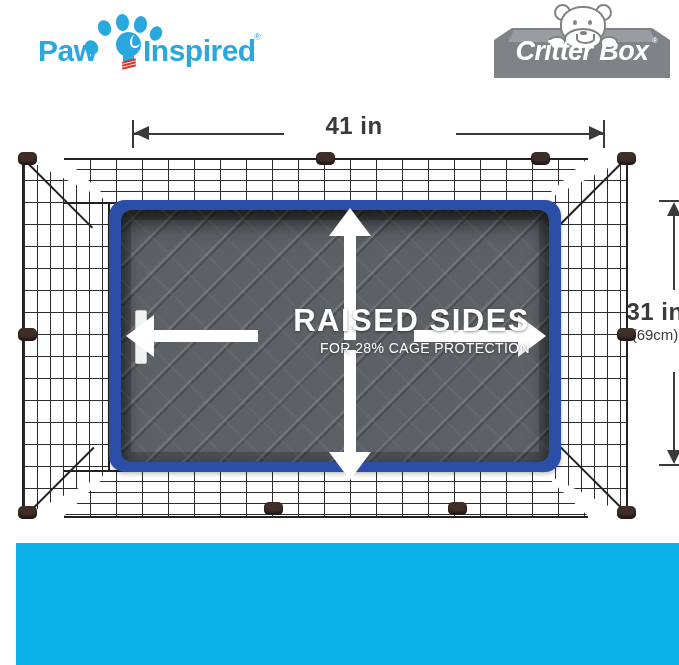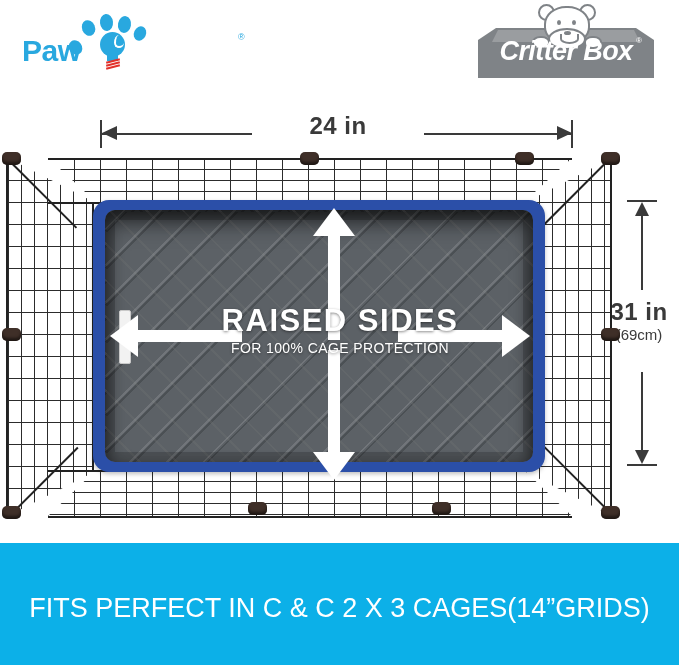--- a/index.html
+++ b/index.html
@@ -1,19 +1,19 @@
 <!DOCTYPE html>
 <html><head>
 <meta charset="utf-8">
 <style>
   html,body{margin:0;padding:0;background:#fff;}
   body{width:679px;height:665px;position:relative;overflow:hidden;
        font-family:"Liberation Sans","DejaVu Sans",sans-serif;
        -webkit-font-smoothing:antialiased;}
-  .abs{position:absolute;}
+  .abs{position:absolute;margin-left:16px;}
 
   
   #paw-logo{left:22px;top:14px;width:240px;height:62px;}
   #paw-logo .pawword,#paw-logo .inspword{
      position:absolute;color:#29A8DF;font-weight:bold;font-size:30px;
      letter-spacing:-.5px;line-height:1;}
   #paw-logo .pawword{left:0;top:22px;}
   #paw-logo .inspword{left:105px;top:22px;}
   #paw-logo .reg{position:absolute;left:216px;top:18px;color:#29A8DF;font-size:9px;}
   .toe{position:absolute;background:#29A8DF;border-radius:50%;}
@@ -107,21 +107,21 @@
        repeating-linear-gradient(to bottom,#2c2c2c 0 1px,transparent 1px 22px);
      clip-path:polygon(86px 0,86px 358px,0 314px,0 44px);}
   .edge{position:absolute;background:#222;height:2px;transform-origin:0 0;}
   .conn{position:absolute;width:19px;height:13px;background:#3f2f28;
      border-radius:5px;box-shadow:inset 0 -3px 3px rgba(0,0,0,.5);}
 
   
   .arrow{position:absolute;}
   .arrow .shaft{position:absolute;background:#fff;}
   .arrow .head{position:absolute;width:0;height:0;}
-  #center-text{position:absolute;left:150px;top:305px;width:380px;text-align:center;
+  #center-text{position:absolute;left:150px;top:305px;width:380px;text-align:right;
      color:#fff;z-index:6;}
   #center-text .l1{font-size:31px;font-weight:bold;letter-spacing:1.5px;line-height:1;
      text-shadow:0 1px 3px rgba(0,0,0,.45);}
   #center-text .l2{font-size:14px;letter-spacing:.4px;margin-top:4px;
      text-shadow:0 1px 3px rgba(0,0,0,.45);}
 
   
   #banner{left:0;top:543px;width:679px;height:122px;background:#0CB0E8;
      display:flex;flex-direction:column;align-items:center;justify-content:center;}
   #banner .b1{color:#fff;font-weight:bold;font-size:31px;letter-spacing:0px;
@@ -140,20 +140,21 @@
   <span class="toe" style="left:47px;top:26px;width:13px;height:15px;transform:rotate(-36deg)"></span>
   <span class="bulbglass"></span>
   <span class="bulbhi"></span>
   <span class="bulbneck"></span>
   <span class="filament">
     <i style="top:0"></i>
       <i style="top:3px"></i>
       <i style="top:6px"></i>
   </span>
   <span class="pawword">Paw</span>
+  <span class="inspword">Inspired</span>
   <span class="reg">®</span>
 </div>
 
 <div class="abs" id="critter-logo">
   <span class="cb-box"></span>
   <span class="cb-rim"></span>
   <span class="cb-animal">
     <span class="cb-ear l"></span>
     <span class="cb-ear r"></span>
     <span class="cb-head"></span>
@@ -170,21 +171,21 @@
 </div>
 
 <div class="abs" id="dim-top">
   <span class="vline abs" style="left:100px;top:120px;height:28px"></span>
   <span class="hline abs" style="left:102px;top:133px;width:150px"></span>
   <span class="abs" style="left:102px;top:126px;width:0;height:0;border-top:7px solid transparent;border-bottom:7px solid transparent;border-right:15px solid #3A3A3A"></span>
   <span class="hline abs" style="left:424px;top:133px;width:148px"></span>
   <span class="abs" style="left:557px;top:126px;width:0;height:0;border-top:7px solid transparent;border-bottom:7px solid transparent;border-left:15px solid #3A3A3A"></span>
   <span class="vline abs" style="left:571px;top:120px;height:28px"></span>
   <span class="dimtxt" id="dim-top-label">
-    <span class="big">24 in</span>
+    <span class="big">41 in</span>
   </span>
 </div>
 
 <div class="abs" id="dim-right">
   <span class="hline abs" style="left:627px;top:200px;width:30px"></span>
   <span class="vline abs" style="left:641px;top:208px;height:82px"></span>
   <span class="abs" style="left:635px;top:202px;width:0;height:0;border-left:7px solid transparent;border-right:7px solid transparent;border-bottom:14px solid #3A3A3A"></span>
   <span class="vline abs" style="left:641px;top:372px;height:82px"></span>
   <span class="abs" style="left:635px;top:450px;width:0;height:0;border-left:7px solid transparent;border-right:7px solid transparent;border-top:14px solid #3A3A3A"></span>
   <span class="hline abs" style="left:627px;top:464px;width:30px"></span>
@@ -248,18 +249,17 @@
     <span class="head" style="left:0;top:0;border-top:21px solid transparent;border-bottom:21px solid transparent;border-right:28px solid #fff"></span>
   </span>
   <span class="arrow" style="left:398px;top:165px;width:132px;height:42px">
     <span class="shaft" style="left:0;top:15px;width:112px;height:12px"></span>
     <span class="head" style="left:104px;top:0;border-top:21px solid transparent;border-bottom:21px solid transparent;border-left:28px solid #fff"></span>
   </span>
 </div>
 
 <div id="center-text">
   <div class="l1">RAISED SIDES</div>
-  <div class="l2">FOR 100% CAGE PROTECTION</div>
+  <div class="l2">FOR 28% CAGE PROTECTION</div>
 </div>
 
 <div class="abs" id="banner">
-  <div class="b2">FITS PERFECT IN C &amp; C  2 X 3 CAGES(14”GRIDS)</div>
 </div>
 
 </body></html>

